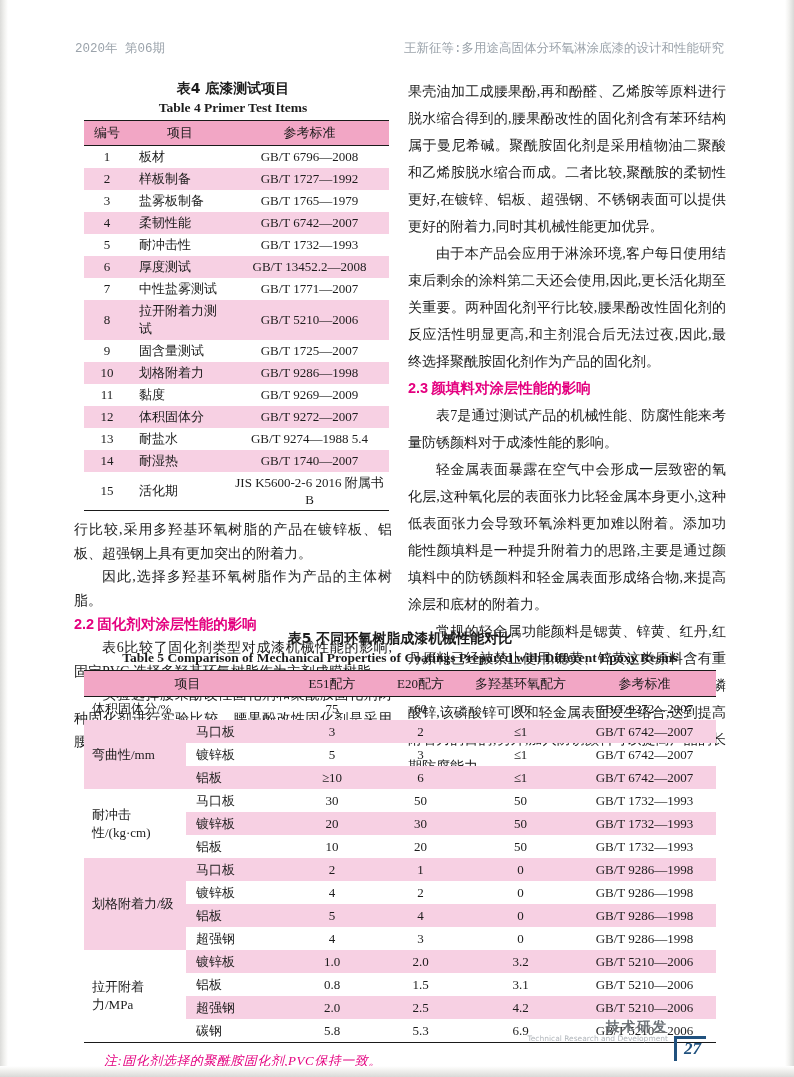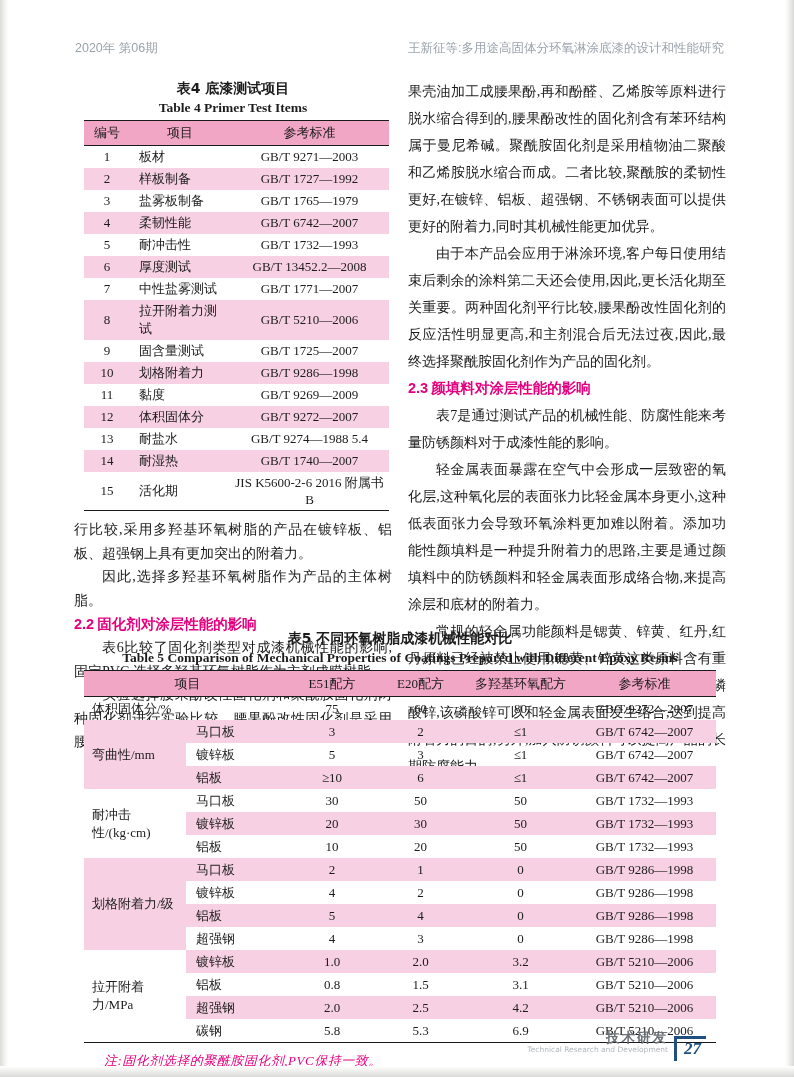--- a/index.html
+++ b/index.html
@@ -10,21 +10,21 @@
   
   .edge-l { position:absolute; left:0; top:0; bottom:0; width:8px;
     background:linear-gradient(90deg,#dcdcda 0%,#f1f1ef 55%,#ffffff 100%); }
   .edge-r { position:absolute; right:0; top:0; bottom:0; width:9px;
     background:linear-gradient(270deg,#d9d9d7 0%,#f3f3f1 60%,#ffffff 100%); }
   .edge-b { position:absolute; left:0; right:0; bottom:0; height:11px;
     background:linear-gradient(0deg,#d9d9d7 0%,#f5f5f3 70%,#ffffff 100%); }
 
   .pagehead { position:absolute; top:40px; left:75px; right:70px;
     display:flex; justify-content:space-between; align-items:flex-start;
-    color:#9ba3ab; font-size:12.5px; font-family:Liberation Sans, sans-serif; }
+    color:#9ba3ab; font-size:12.5px; font-family:Liberation Mono, monospace; }
 
   .cols { position:absolute; top:78px; left:74px; width:652px; display:flex; gap:16px; }
   .col { width:321px; text-align:justify; font-size:14px; }
   .col-left p  { line-height:23.5px; margin:0; }
   .col-right p { line-height:27px;   margin:0; }
   .indent { text-indent:2em; }
 
   .sec-heading { color:#e4007f; font-weight:bold; font-size:14.5px; font-family:"DejaVu Sans",sans-serif; }
   .col-left  .sec-heading { line-height:24px; }
   .col-right .sec-heading { line-height:27px; }
@@ -57,21 +57,21 @@
   .cbg-white { background:#ffffff; }
 
   .note { color:#e4007f; font-style:italic; font-size:13px; letter-spacing:0.5px;
           margin:9px 0 0 30px; font-weight:500; }
 
   .pagefoot { position:absolute; right:88px; bottom:16px; display:flex; align-items:flex-start; gap:6px;justify-content:flex-end; }
   .foot-text { text-align:right; font-family:"DejaVu Sans",sans-serif; }
   .foot-cn { font-size:13.5px; color:#6b7075; font-weight:bold; letter-spacing:2px; line-height:15px; }
   .foot-en { font-size:7.5px; color:#b2b7bc; line-height:10px; }
   .pagebox { border-top:3px solid #20517e; border-left:3px solid #20517e;
-             padding:0 5px 3px 7px; margin-top:6px; }
+             padding:0 5px 3px 7px; margin-top:17px; }
   .pnum { font-family:"Liberation Serif",serif; font-style:italic; font-weight:bold;
           font-size:17px; color:#20517e; line-height:19px; }
 </style>
 </head>
 <body>
 
 <div class="page">
 
   <div class="pagehead">
     <span>2020年  第06期</span>
@@ -96,21 +96,21 @@
           <tr>
             <th>编号</th>
             <th>项目</th>
             <th>参考标准</th>
           </tr>
         </thead>
         <tbody>
           <tr>
               <td>1</td>
               <td>板材</td>
-              <td>GB/T 9271—2003</td>
+              <td>GB/T 6796—2008</td>
             </tr>
           <tr class="pink">
               <td>2</td>
               <td>样板制备</td>
               <td>GB/T 1727—1992</td>
             </tr>
           <tr>
               <td>3</td>
               <td>盐雾板制备</td>
               <td>GB/T 1765—1979</td>

